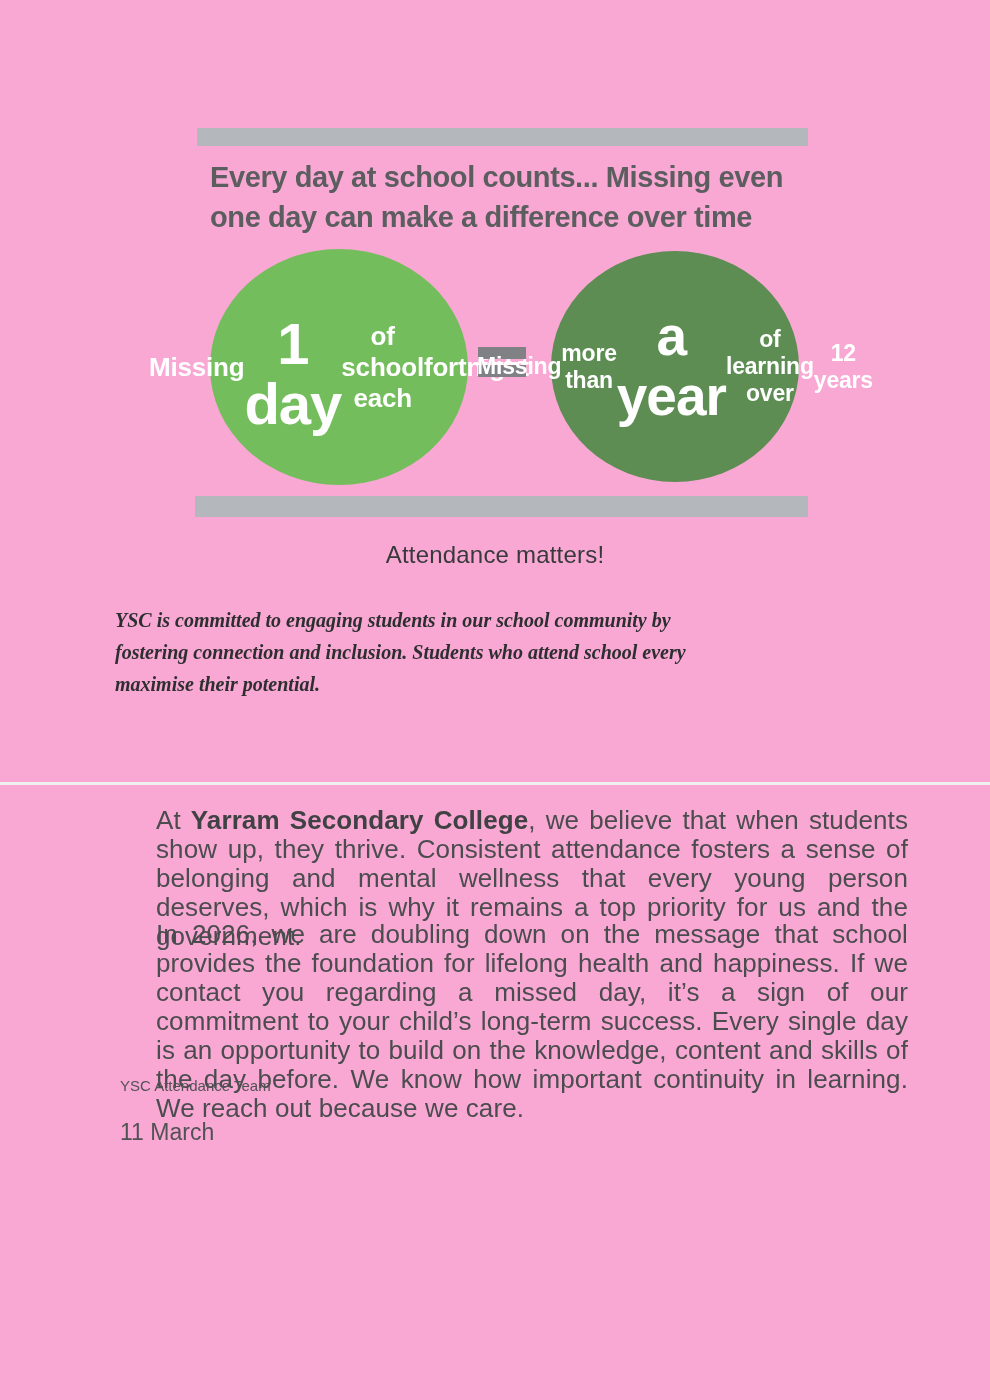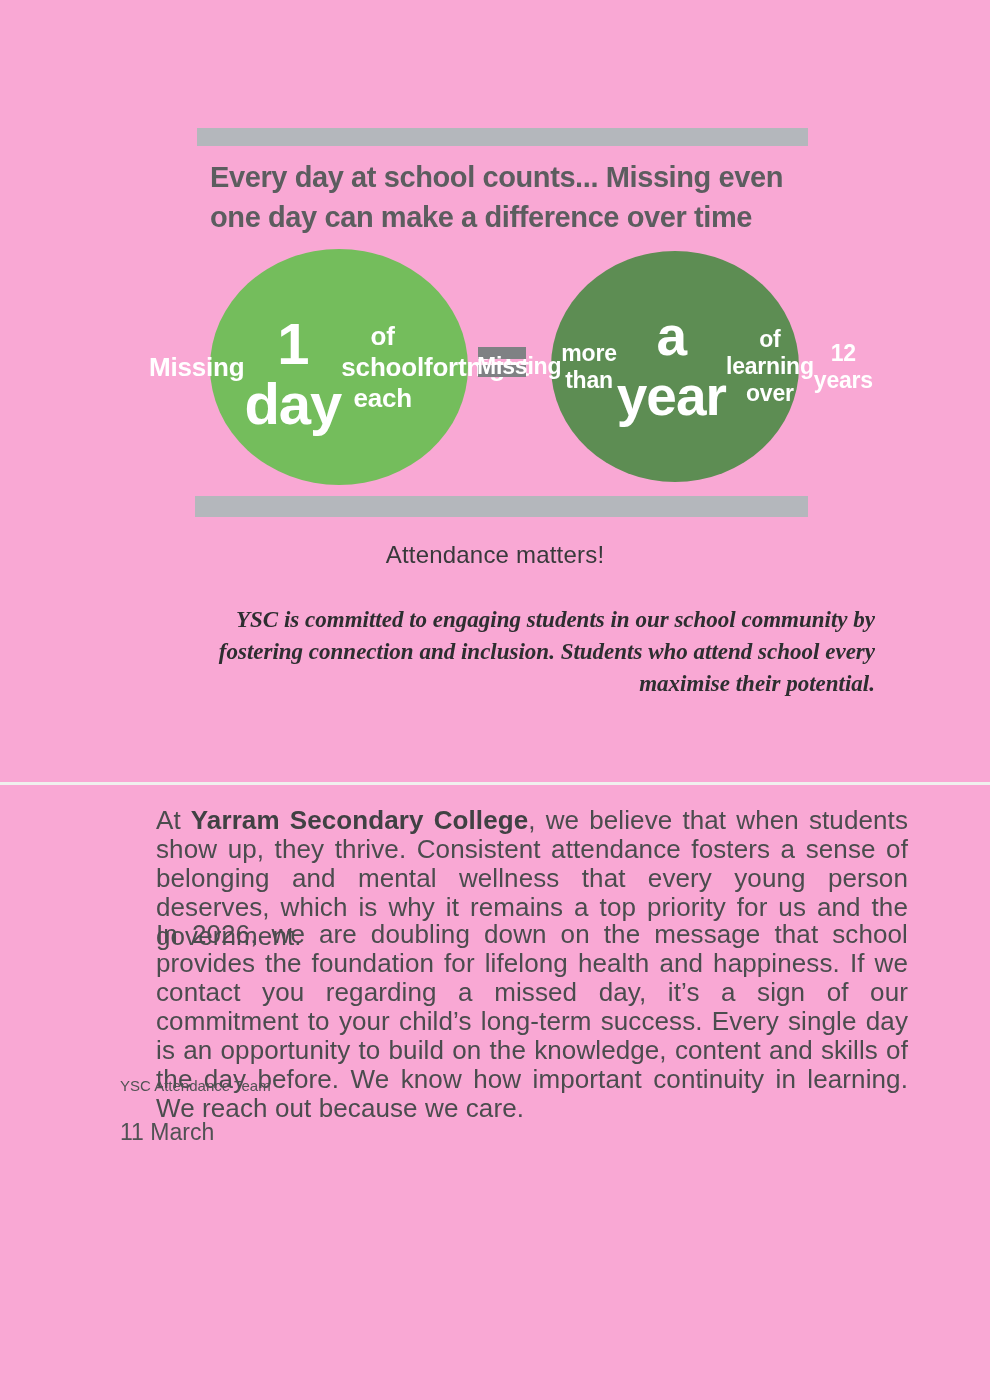--- a/index.html
+++ b/index.html
@@ -67,25 +67,25 @@
     font-size: 24px;
     font-weight: 400;
     color: #38393b;
     letter-spacing: 0.2px;
   }
 
   .mission {
     position: absolute;
     left: 115px; top: 604px;
     width: 760px;
-    text-align: right;
+    text-align: left;
     font-family: "Liberation Serif", serif;
     font-style: italic;
     font-weight: 600;
-    font-size: 23px;
+    font-size: 20px;
     line-height: 32px;
     color: #2d2e30;
   }
 
   .scan-line {
     position: absolute;
     left: 0; top: 782px;
     width: 990px; height: 3px;
     background: #f0f0ee;
   }

